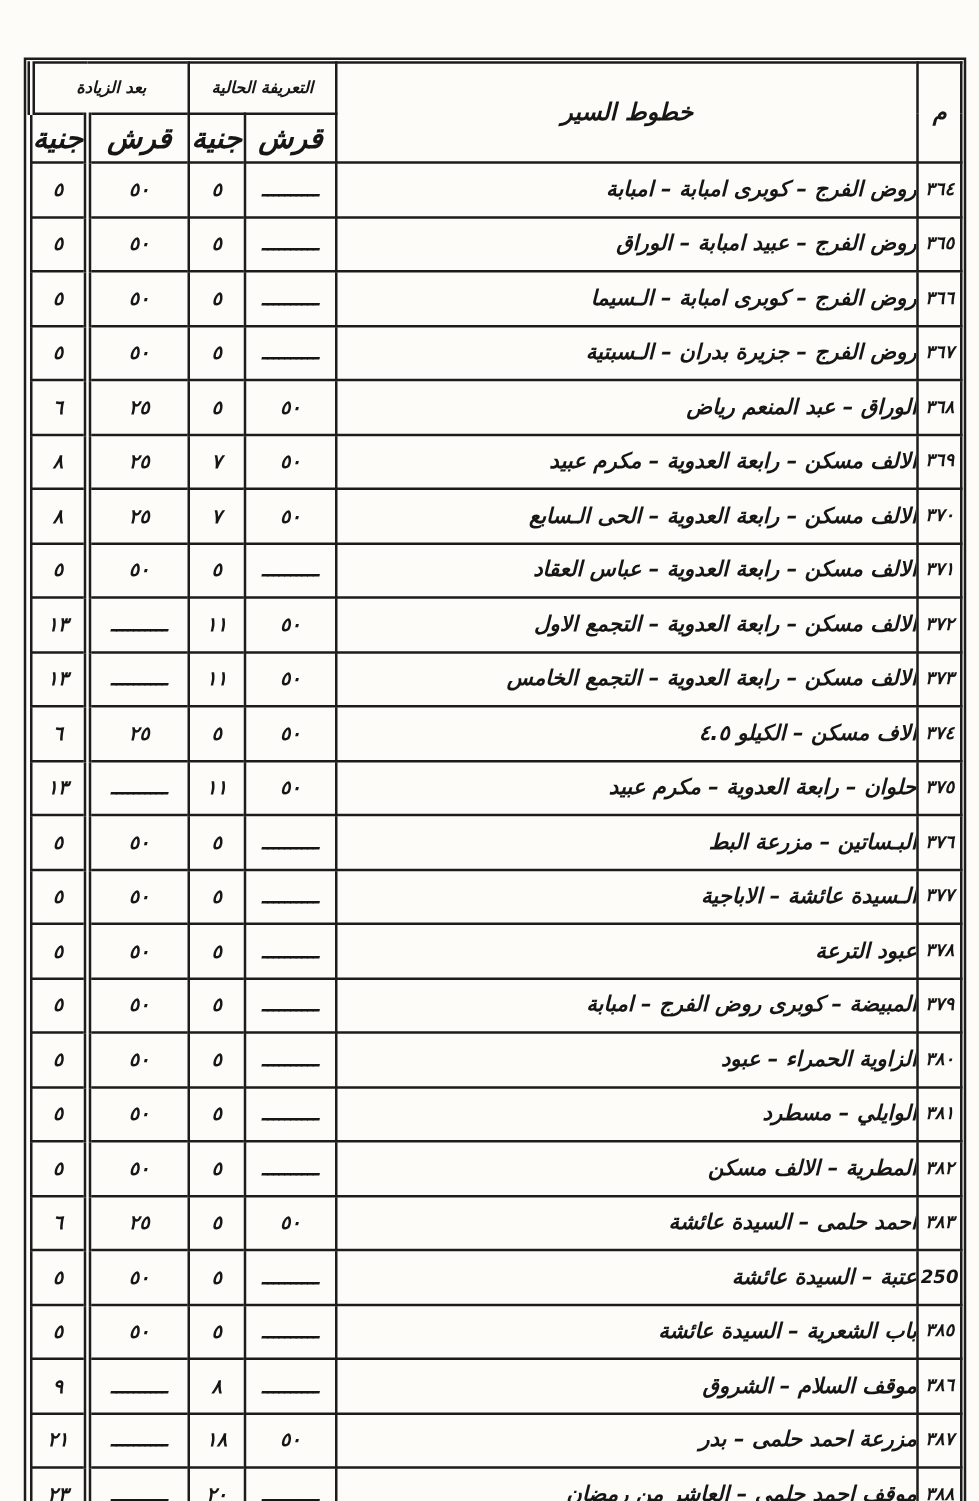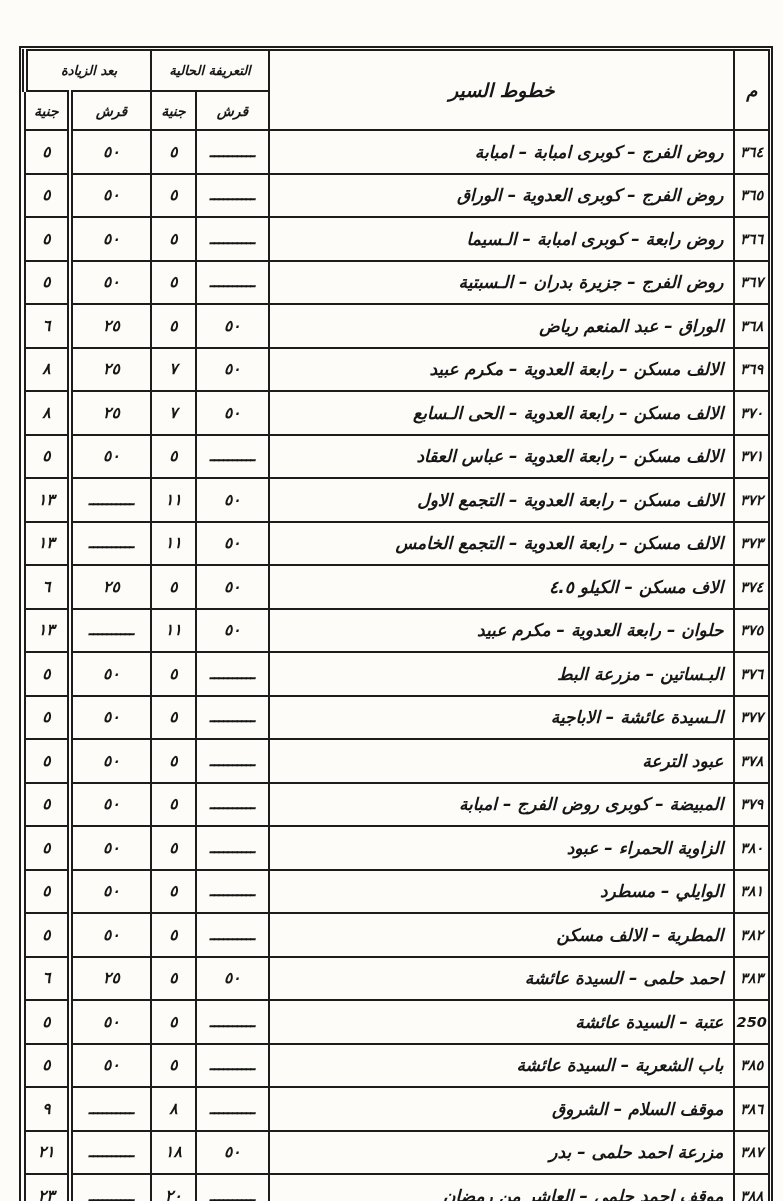--- a/index.html
+++ b/index.html
@@ -45,30 +45,29 @@
     font-style:italic;
     font-weight:bold;
     color:#161616;
     overflow:hidden;
     white-space:nowrap;
   }
   
   .dbl{border-left:6px double #1c1c1c;}
 
   thead th{font-size:13px;}
-  thead tr.sub th{font-size:14px;height:37px;font-style:italic;}
+  thead tr.sub th{font-size:23px;height:37px;font-style:italic;}
   thead tr.grp th{height:39px;}
   th.h-no{font-size:18px;}
   th.h-route{font-size:19px;letter-spacing:.5px;margin-top:32px;}
 
   tbody td{height:41.5px;font-size:16px;}
   td.no-cell{font-size:14.5px;}
   td.route-cell{
     text-align:right;
-    padding-right:10px;
     font-size:17px;
     letter-spacing:.2px;
     margin-left:36px;
   }
   td.dash-cell,td.num-cell{font-size:15.5px;}
 </style>
 </head>
 <body>
 
 <div class="sheet">
@@ -101,30 +100,30 @@
     <td class="no-cell">٣٦٤</td>
     <td class="route-cell">روض الفرج – كوبرى امبابة – امبابة</td>
     <td class="num-cell">ــــــــــ</td>
     <td class="num-cell">٥</td>
     <td class="num-cell dbl">٥٠</td>
     <td class="num-cell">٥</td>
   </tr>
 
   <tr>
     <td class="no-cell">٣٦٥</td>
-    <td class="route-cell">روض الفرج – كوبرى العدوية – الوراق</td>
+    <td class="route-cell">روض الفرج – عبيد امبابة – الوراق</td>
     <td class="num-cell">ــــــــــ</td>
     <td class="num-cell">٥</td>
     <td class="num-cell dbl">٥٠</td>
     <td class="num-cell">٥</td>
   </tr>
 
   <tr>
     <td class="no-cell">٣٦٦</td>
-    <td class="route-cell">روض رابعة – كوبرى امبابة – الـسيما</td>
+    <td class="route-cell">روض الفرج – كوبرى امبابة – الـسيما</td>
     <td class="num-cell">ــــــــــ</td>
     <td class="num-cell">٥</td>
     <td class="num-cell dbl">٥٠</td>
     <td class="num-cell">٥</td>
   </tr>
 
   <tr>
     <td class="no-cell">٣٦٧</td>
     <td class="route-cell">روض الفرج – جزيرة بدران – الـسبتية</td>
     <td class="num-cell">ــــــــــ</td>

